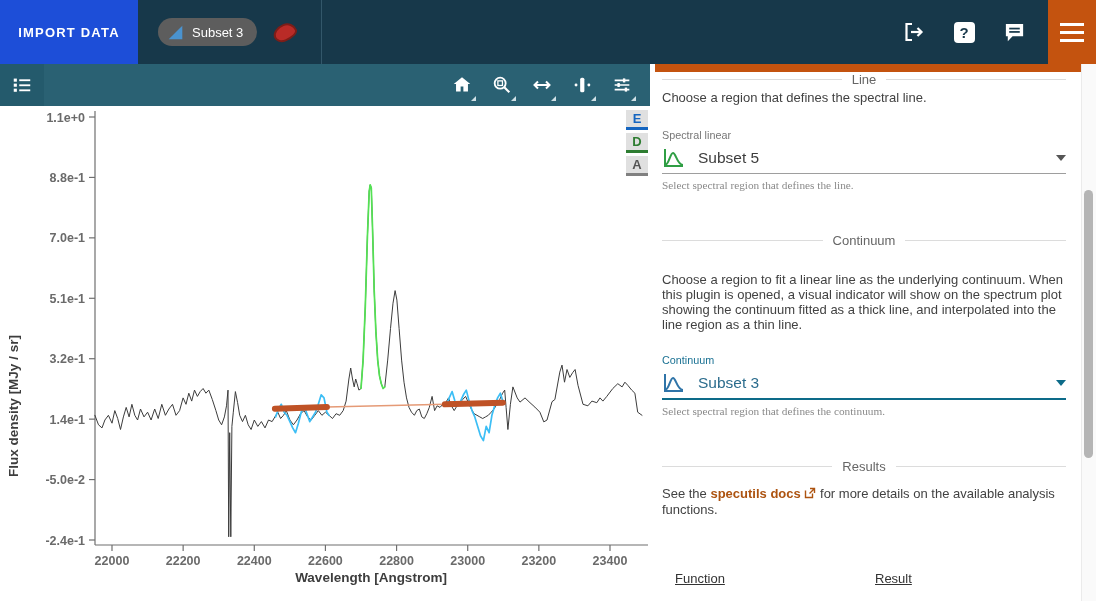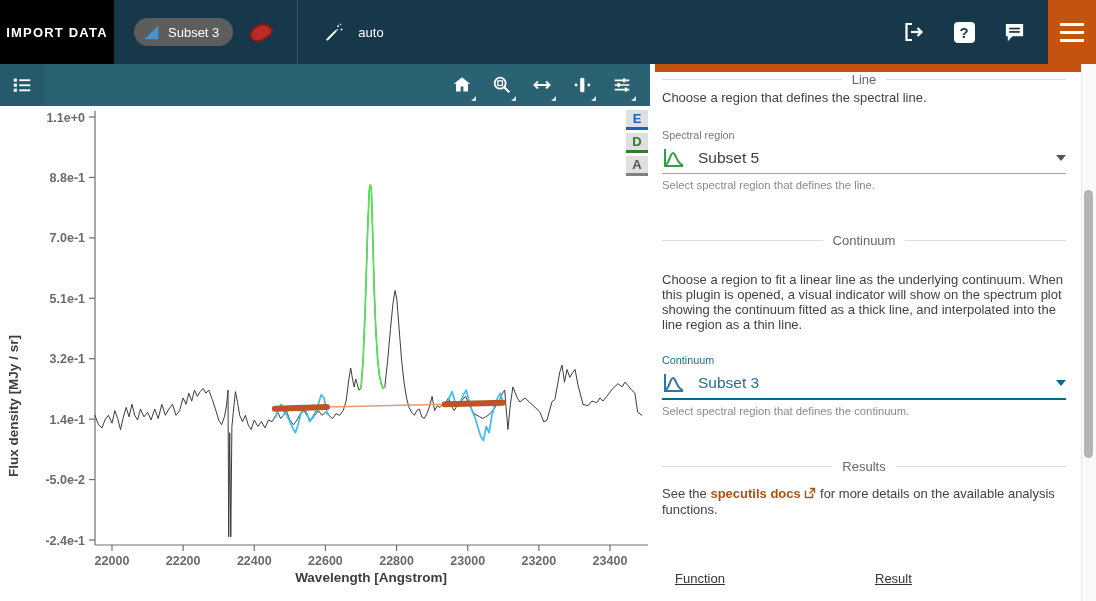--- a/index.html
+++ b/index.html
@@ -1,20 +1,20 @@
 <!DOCTYPE html>
 <html><head>
 <meta charset="utf-8">
 <style>
   html,body{margin:0;padding:0;background:#fff;font-family:"Liberation Sans",sans-serif;}
   #app{position:relative;width:1096px;height:601px;overflow:hidden;background:#fff;outline:1px solid #c9c9c9;}
 
   
   .topbar{display:flex;height:64px;background:#17384a;align-items:stretch;}
-  .import-btn{width:114px;background:#000000;color:#fff;font-size:13px;font-weight:bold;
+  .import-btn{width:138px;background:#1d4ed8;color:#fff;font-size:13px;font-weight:bold;
     letter-spacing:1.2px;display:flex;align-items:center;justify-content:center;cursor:pointer;}
   .chip-zone{display:flex;align-items:center;padding-left:20px;}
   .chip{display:flex;align-items:center;gap:8px;height:28px;background:#5d5d5d;border-radius:14px;
     padding:0 14px 0 9px;color:#fff;font-size:13px;cursor:pointer;}
   .blob{width:20px;height:13px;background:#b92b27;border:2px solid #7c1d18;margin-left:16px;
     border-radius:55% 45% 60% 40% / 55% 60% 40% 45%;transform:rotate(-22deg);}
   .tdivider{width:1px;background:#33576a;margin-left:24px;}
   .wand-zone{display:flex;align-items:center;gap:14px;margin-left:26px;color:#fff;font-size:13px;}
   .tspacer{flex:1;}
   .top-icons{display:flex;align-items:center;gap:26px;margin-right:22px;}
@@ -61,21 +61,21 @@
     border-top:6px solid #555;}
   .caret.teal{border-top-color:#0d6b89;}
   .hint{font-size:11.3px;color:#8a8a8a;}
   .link{color:#ad5310;font-weight:bold;}
   .res-table{display:grid;grid-template-columns:200px 1fr;padding-left:13px;font-size:13px;color:#333;}
   .res-table .hdr{text-decoration:underline;font-weight:500;}
   .scroll-track{position:absolute;top:0;right:0;bottom:0;width:14px;background:#fafafa;border-left:1px solid #ebebeb;}
   .scroll-thumb{position:absolute;top:126px;left:2px;width:9px;height:268px;background:#b5b5b5;border-radius:5px;cursor:pointer;}
 
   .mt12{margin-top:12px;} .mt16{margin-top:3px;justify-content:space-between;} .mt24{margin-top:24px;} .mt2{margin-top:2px;}
-  .mt5{margin-top:5px;} .mt42{margin-top:42px;} .mt14{margin-top:24px;} .mt22{margin-top:22px;}
+  .mt5{margin-top:5px;font-family:Liberation Serif, serif;} .mt42{margin-top:42px;} .mt14{margin-top:24px;} .mt22{margin-top:22px;}
   .mt34{margin-top:54px;}
 </style>
 </head>
 <body>
 
 <div id="app">
 
   <div class="topbar">
     <div class="import-btn">IMPORT DATA</div>
 
@@ -85,32 +85,20 @@
           <svg width="17" height="17" viewBox="0 0 20 20">
               <polygon points="2,18 18,18 18,2" fill="#4a93cf"></polygon>
             </svg>
         </span>
         <span>Subset 3</span>
       </div>
       <span class="blob"></span>
       <div class="tdivider" style="align-self:stretch;"></div>
     </div>
 
-    <div class="wand-zone">
-      <span style="display:flex;">
-        <svg width="20" height="20" viewBox="0 0 24 24">
-          <path d="M4 21 L14 11" stroke="#fff" stroke-width="2.4" stroke-linecap="round"></path>
-          <rect x="16" y="4" width="2" height="2" fill="#fff"></rect>
-          <rect x="20" y="8" width="2" height="2" fill="#fff"></rect>
-          <rect x="19" y="2" width="1.6" height="1.6" fill="#fff"></rect>
-          <rect x="15" y="8.5" width="1.6" height="1.6" fill="#fff"></rect>
-        </svg>
-      </span>
-      <span>auto</span>
-    </div>
 
     <div class="tspacer"></div>
 
     <div class="top-icons">
       <span class="tibtn">
         <svg width="24" height="24" viewBox="0 0 24 24">
           <path d="M10 4 H4.5 V20 H10" stroke="#fff" stroke-width="2.2" fill="none"></path>
           <path d="M9 12 H19" stroke="#fff" stroke-width="2.2"></path>
           <path d="M15.5 8 L19.5 12 L15.5 16" stroke="#fff" stroke-width="2.2" fill="none"></path>
         </svg>
@@ -248,21 +236,21 @@
       <div class="orange-strip"></div>
 
       <div class="panel-content">
 
         <div class="section-head mt16">
           <span class="rule"></span>
           <span>Line</span>
           <span class="rule"></span>
         </div>
         <div class="desc mt16">Choose a region that defines the spectral line.</div>
-        <div class="field-label mt24">Spectral region</div>
+        <div class="field-label mt24">Spectral linear</div>
         <div class="select-row mt2">
           <span style="display:flex;">
             <svg width="24" height="22" viewBox="0 0 24 22">
               <path d="M3 2 V19 H21" stroke="#2f9e44" stroke-width="2" fill="none"></path>
               <path d="M3 18 C7 18 8 6 11 6 C14 6 15 18 21 18" stroke="#2f9e44" stroke-width="2" fill="none"></path>
             </svg>
           </span>
           <span class="select-val">Subset 5</span>
           <span class="caret"></span>
         </div>

